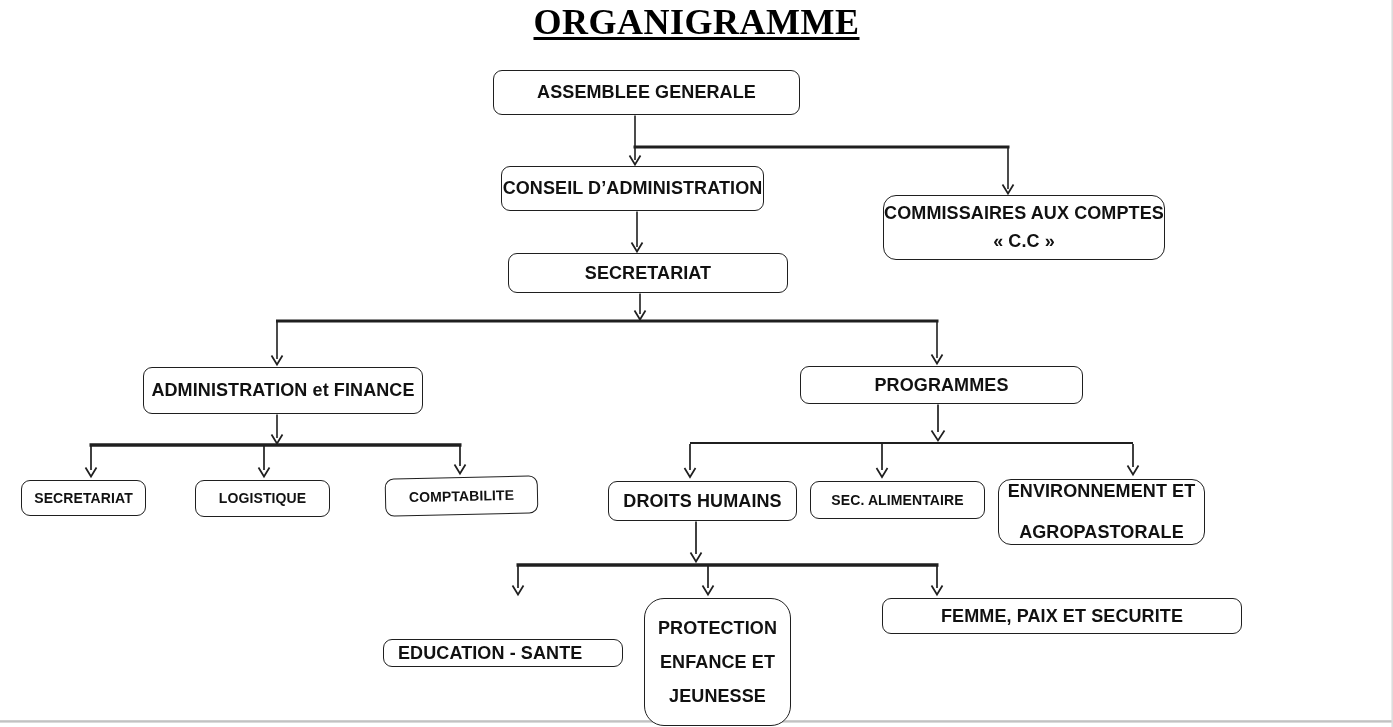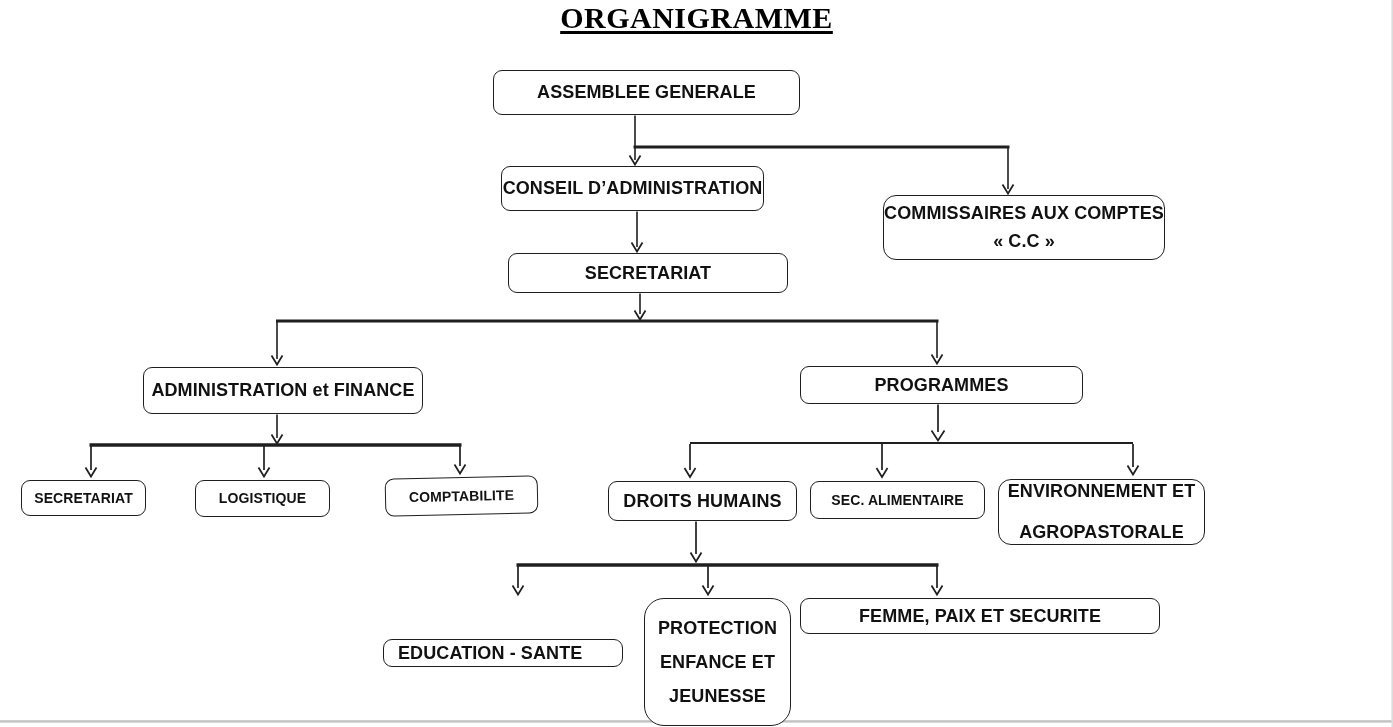--- a/index.html
+++ b/index.html
@@ -10,21 +10,21 @@
     overflow:hidden;
     font-family:"Liberation Sans", sans-serif;
   }
   #connectors{position:absolute;left:0;top:0;z-index:0;}
   .cline{stroke:#1f1f1f;fill:none;}
   .arrowhead{stroke:#1f1f1f;fill:none;stroke-width:1.7px;}
   .title{
     position:absolute;top:1px;left:0;width:100%;
     text-align:center;z-index:2;
     font-family:"Liberation Serif", serif;
-    font-weight:bold;font-size:30px;color:#000;
+    font-weight:bold;font-size:36px;color:#000;
     letter-spacing:0.5px;
   }
   .title span{
     text-decoration:underline;
     text-decoration-thickness:2.5px;
     text-underline-offset:3px;
   }
   .node{
     position:absolute;z-index:1;
     box-sizing:border-box;
@@ -159,17 +159,17 @@
   <div class="node left-text" style="left:383px;top:599px;width:240px;height:28px;margin-top:40px;">
     <div class="ln">EDUCATION - SANTE</div>
   </div>
 
   <div class="node big-radius tall" style="left:644px;top:598px;width:147px;height:128px;">
     <div class="ln">PROTECTION</div>
     <div class="ln">ENFANCE ET</div>
     <div class="ln">JEUNESSE</div>
   </div>
 
-  <div class="node" style="left:800px;top:598px;width:360px;height:36px;">
+  <div class="node" style="left:882px;top:598px;width:360px;height:36px;">
     <div class="ln">FEMME, PAIX ET SECURITE</div>
   </div>
 
 </div>
 
 </body></html>

